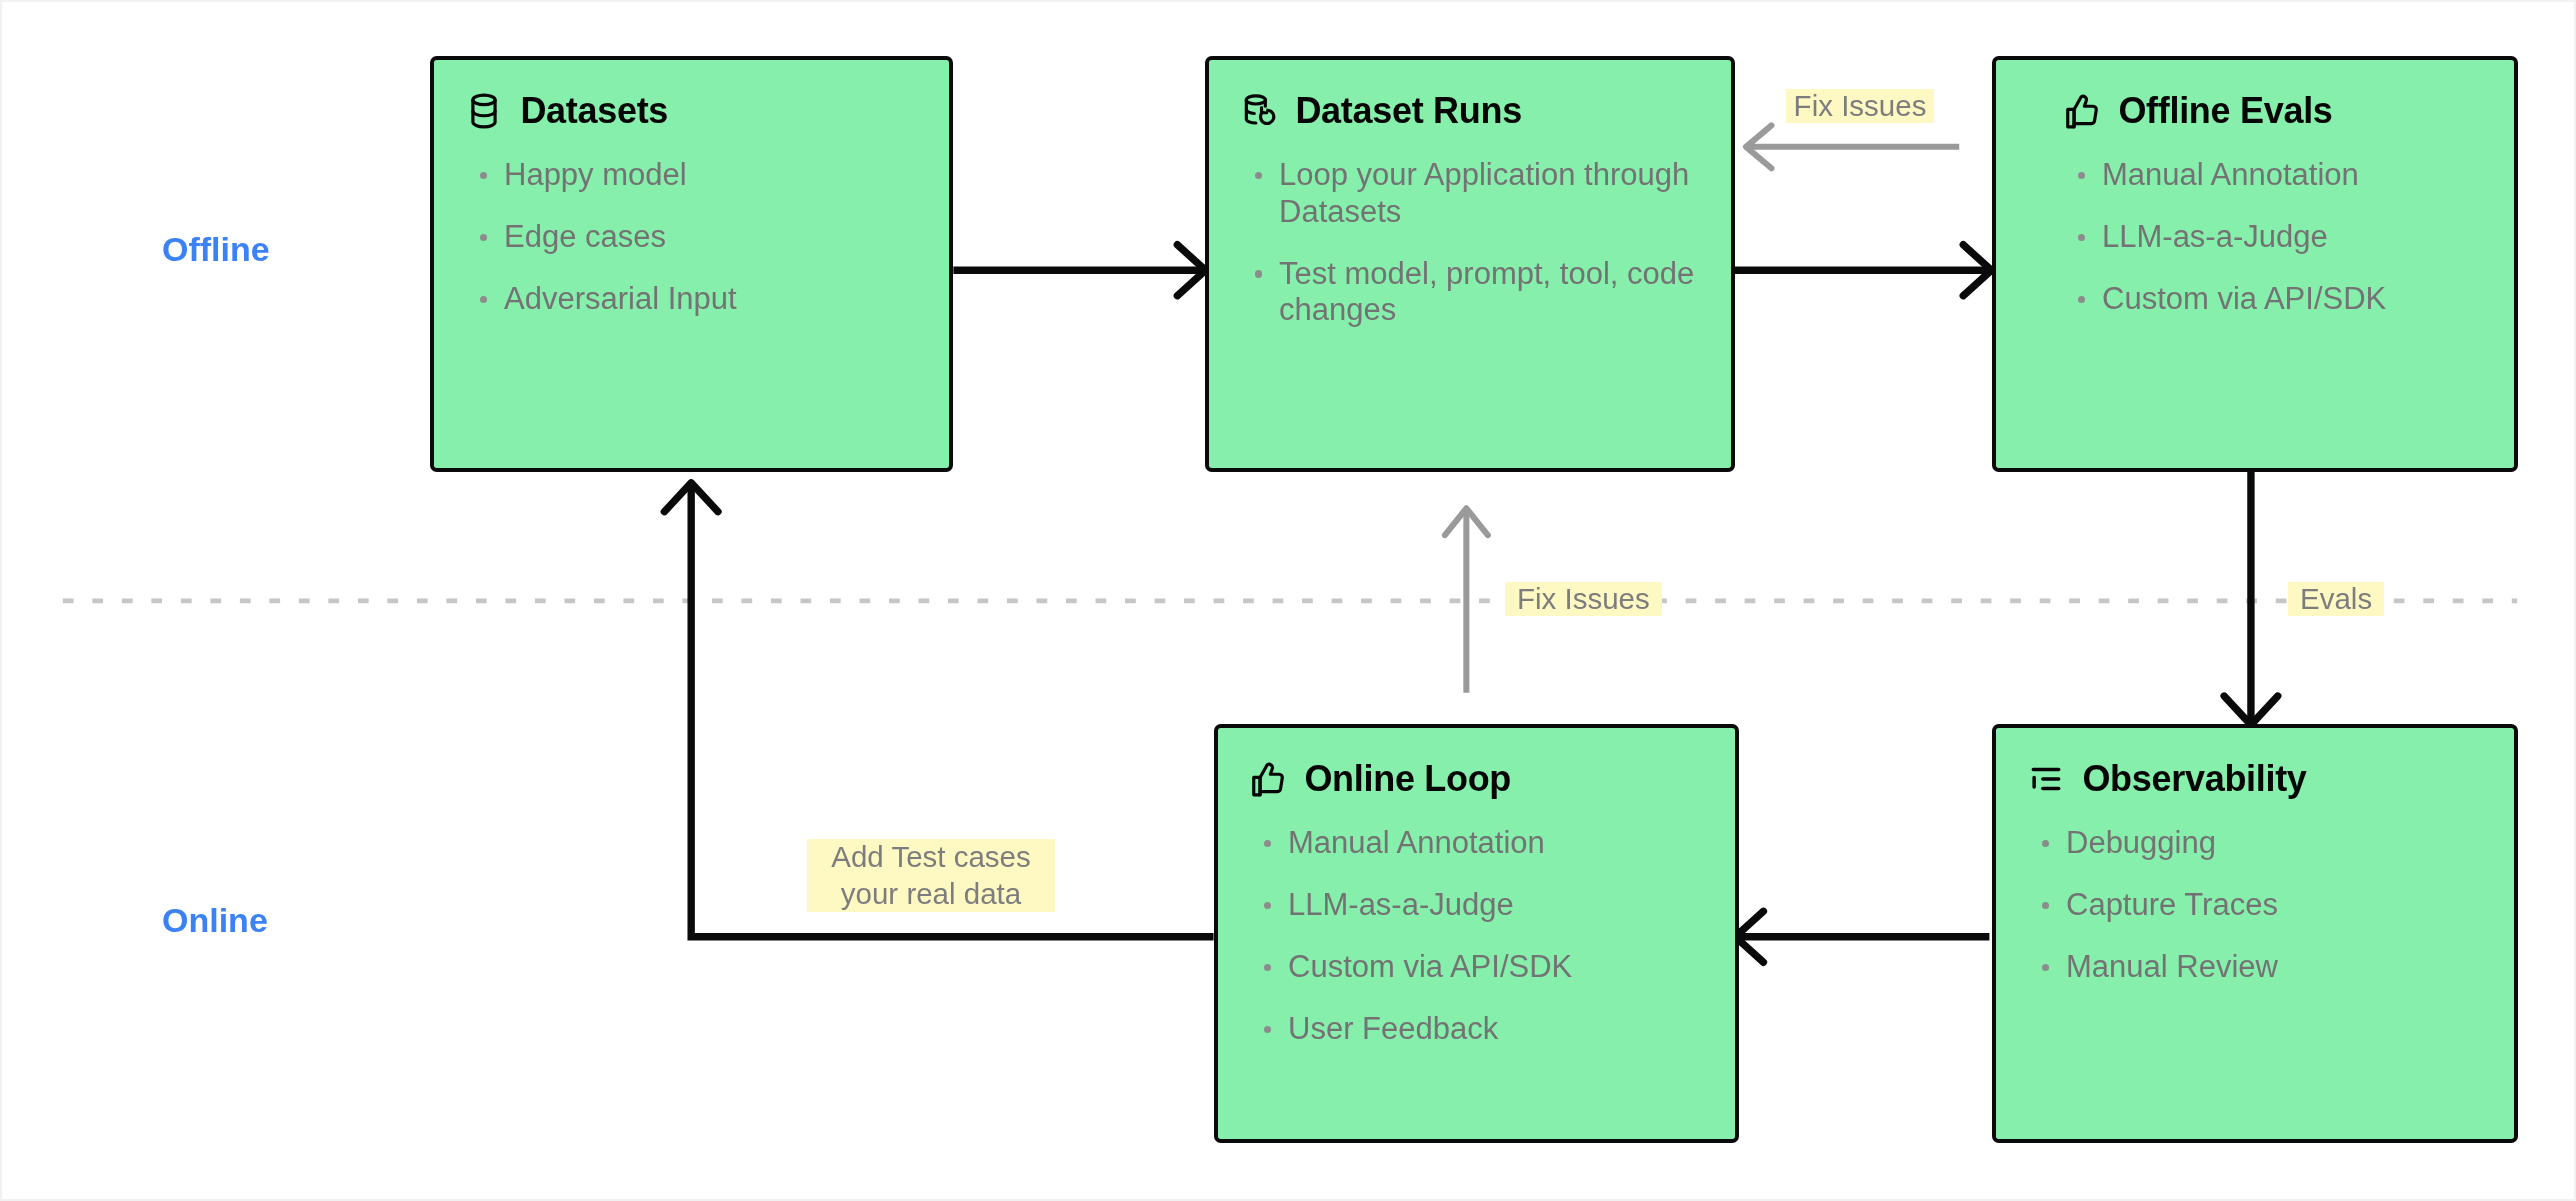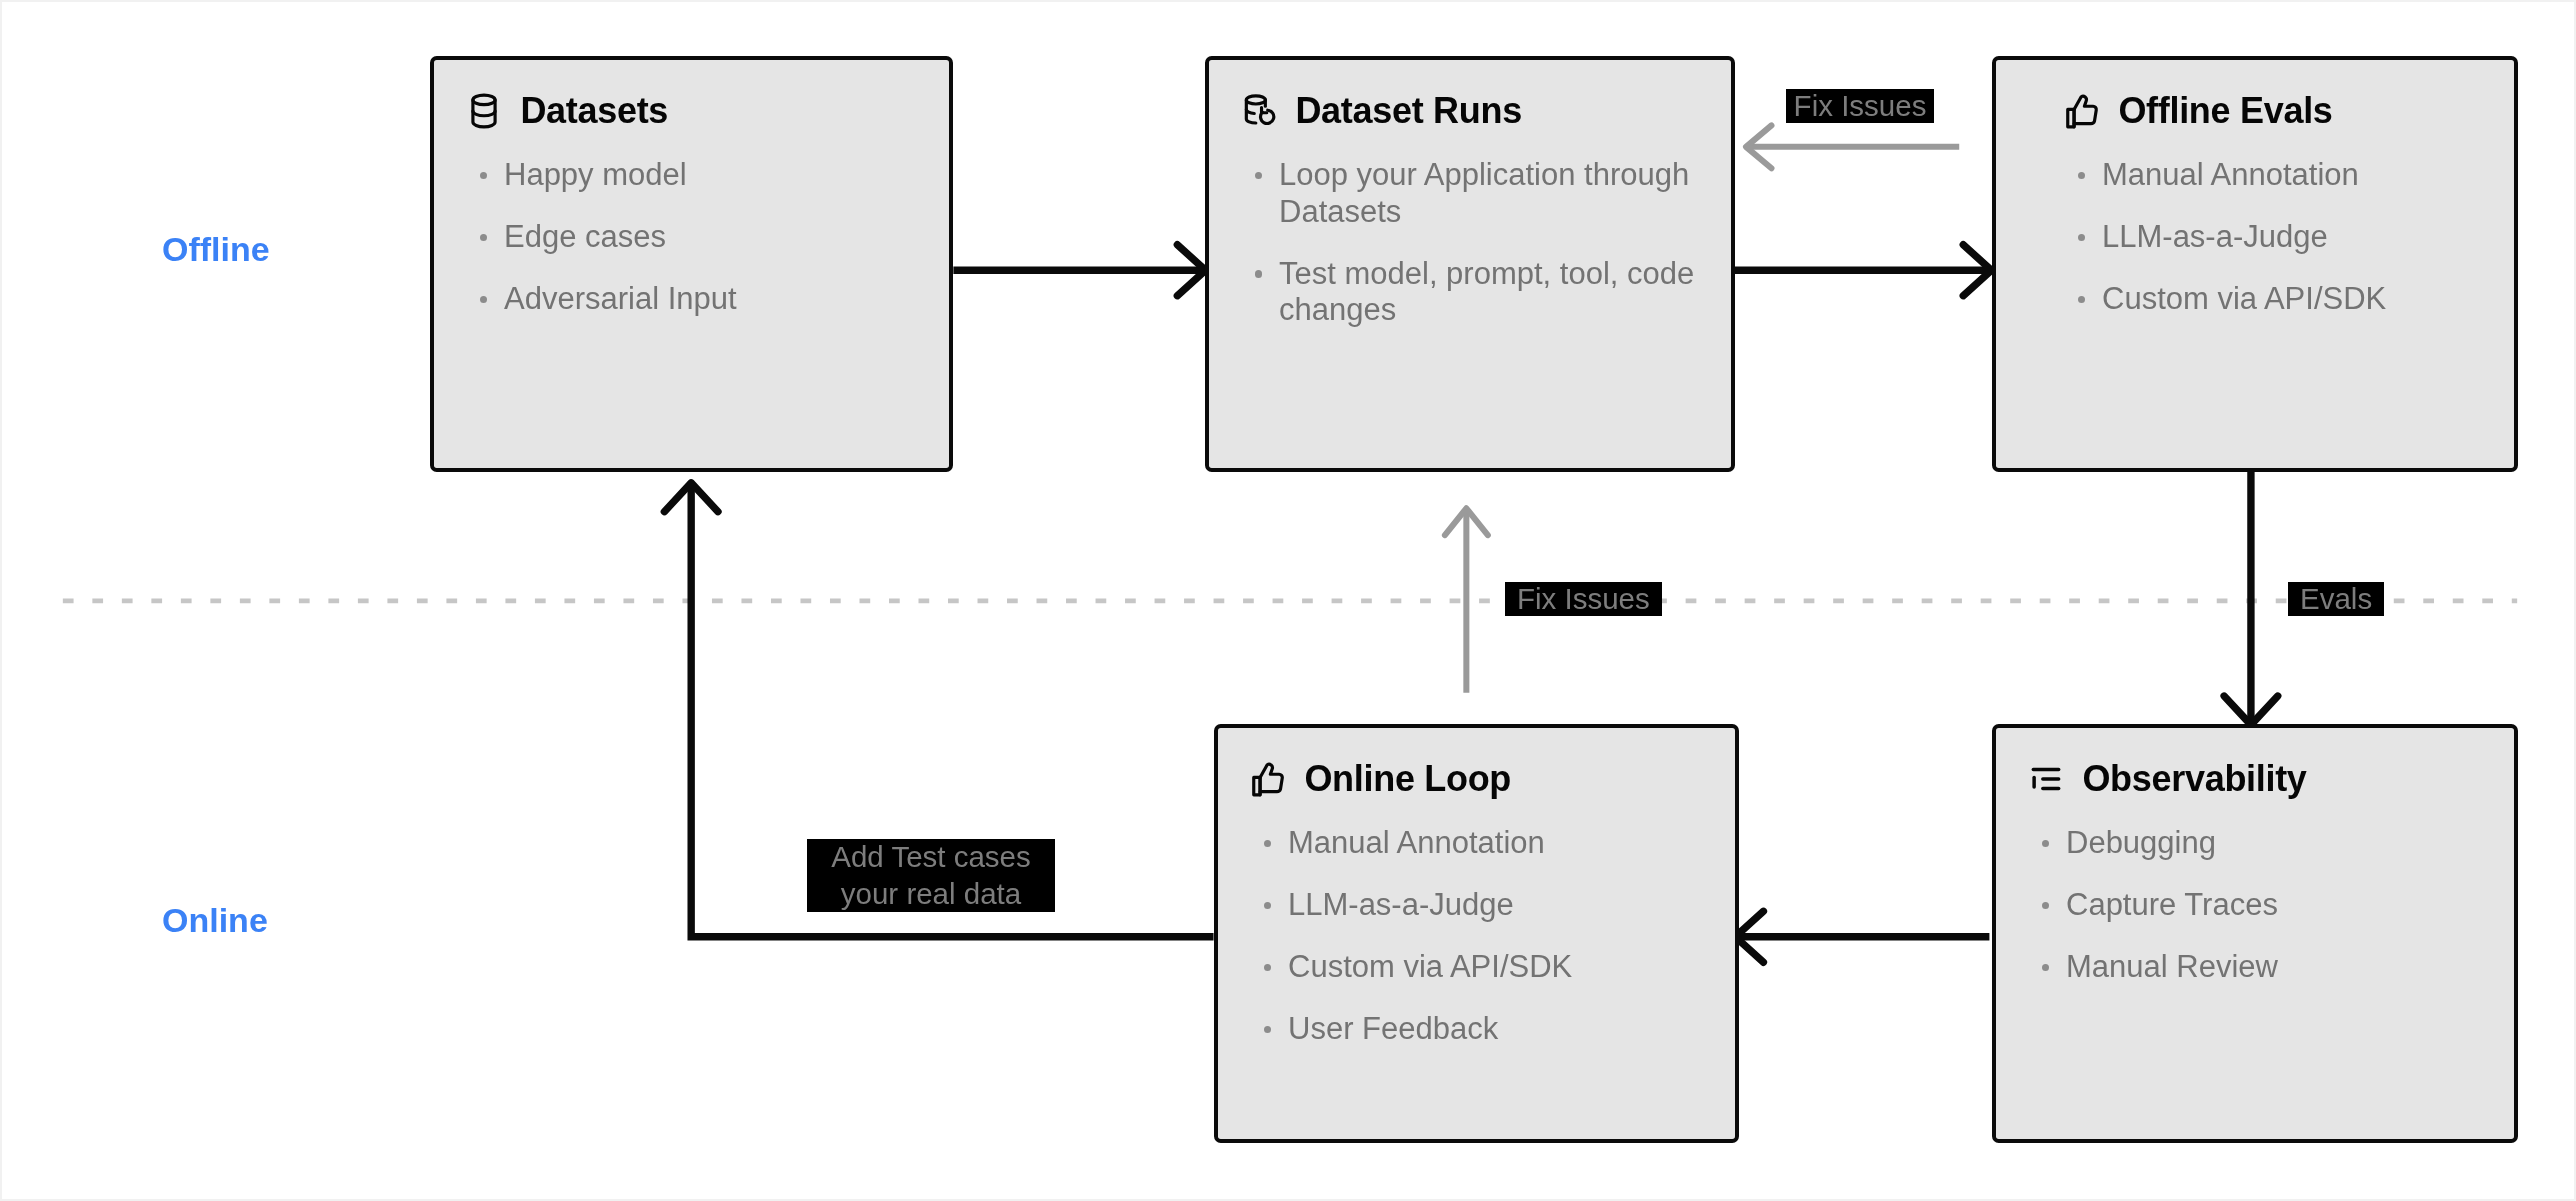--- a/index.html
+++ b/index.html
@@ -23,21 +23,21 @@
   }
   svg.canvas {
     position: absolute;
     left: 0;
     top: 0;
     width: 2576px;
     height: 1201px;
   }
   .node-box {
     position: absolute;
-    background: #e5e5e5;
+    background: #86efac;
     border: 4px solid #0a0a0a;
     border-radius: 6.7px;
     box-sizing: border-box;
   }
   .node-head {
     display: flex;
     align-items: center;
     gap: 17.4px;
     padding: 29.5px 0 0 31px;
   }
@@ -83,21 +83,21 @@
     font-weight: bold;
     color: #3b82f6;
     white-space: nowrap;
   }
   .edge-label {
     position: absolute;
     font-size: 29.5px;
     color: #7d7d7d;
     white-space: nowrap;
     text-align: center;
-    background: #000000;
+    background: #fef9c3;
   }
   .edge-label.two-line { line-height: 1.24; }
 </style>
 </head>
 <body>
 
 <div id="diagram-root">
 
   <svg class="canvas" viewBox="0 0 3840 1791">
 

